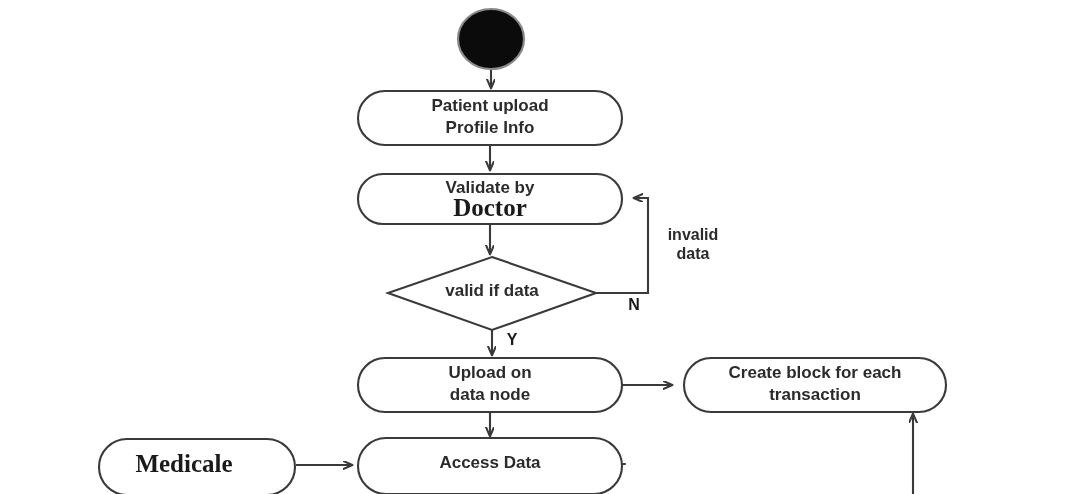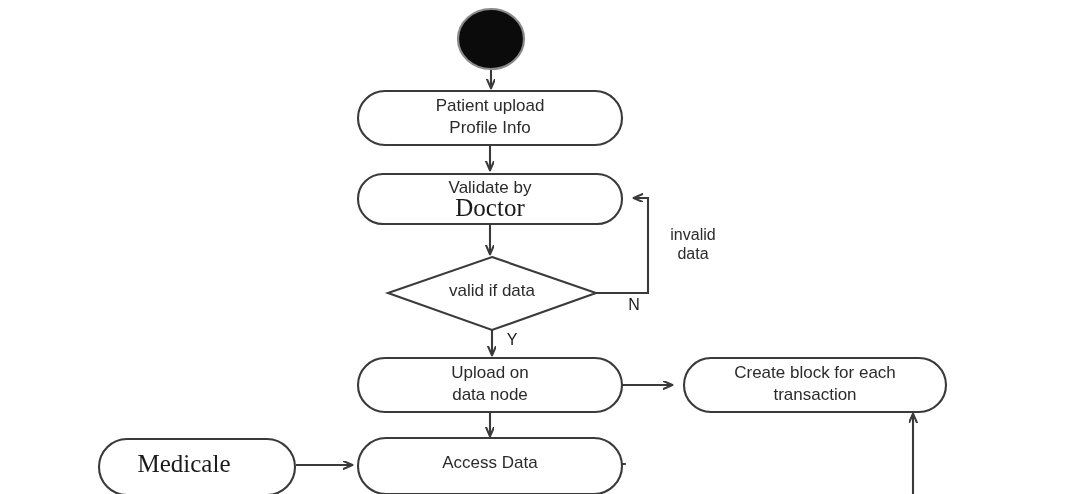--- a/index.html
+++ b/index.html
@@ -9,20 +9,21 @@
   }
   body {
     font-family: "Liberation Sans", sans-serif;
   }
   #canvas {
     position: relative;
     width: 1071px;
     height: 494px;
     background: #ffffff;
     overflow: hidden;
+    font-weight: bold;
   }
   #diagram-svg {
     position: absolute;
     top: 0;
     left: 0;
     width: 1071px;
     height: 494px;
   }
   .node-text {
     font-family: "Liberation Sans", sans-serif;

